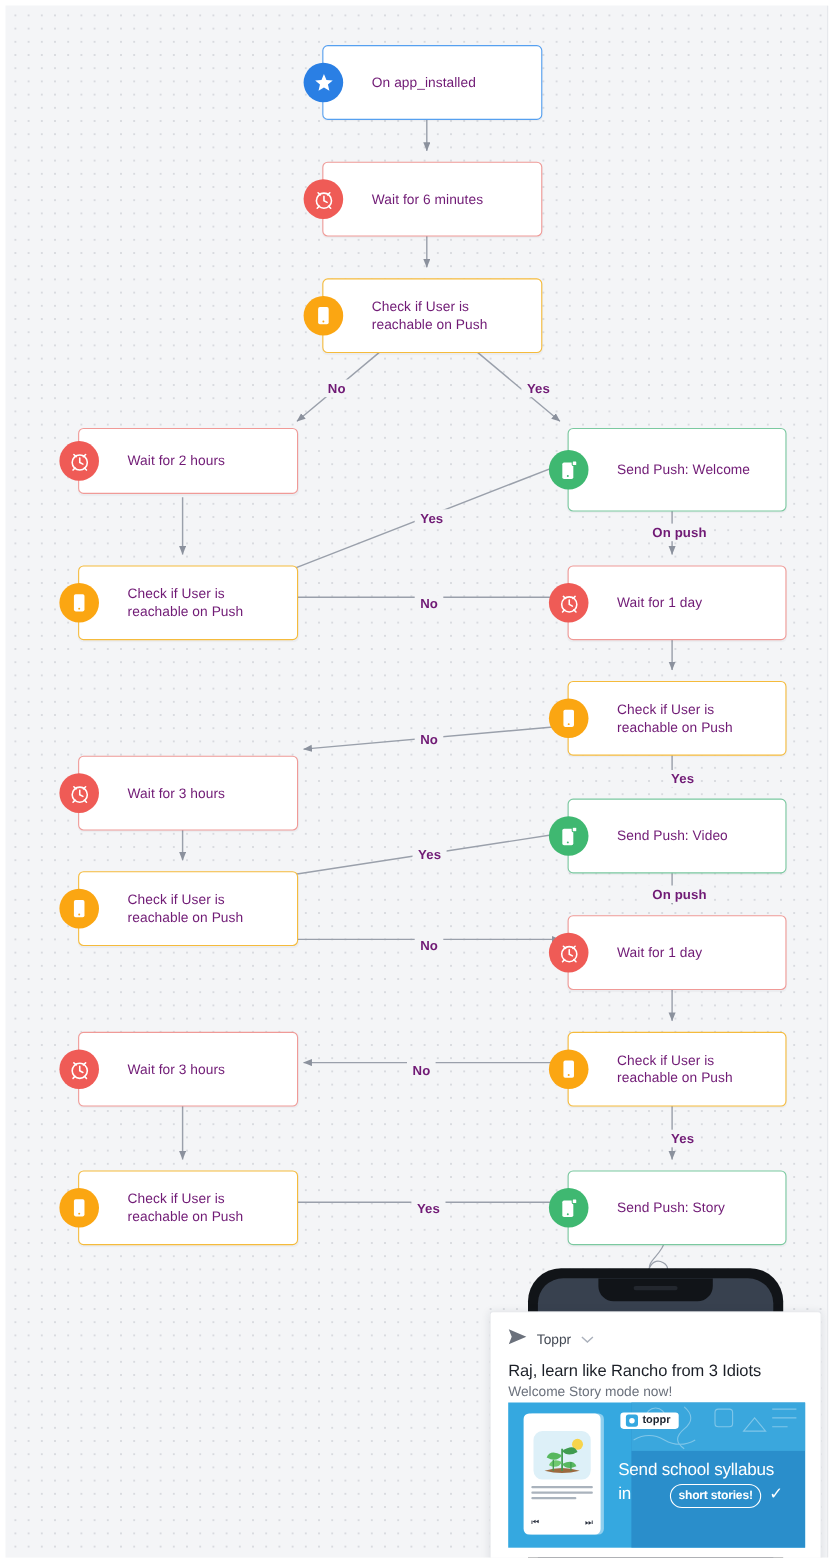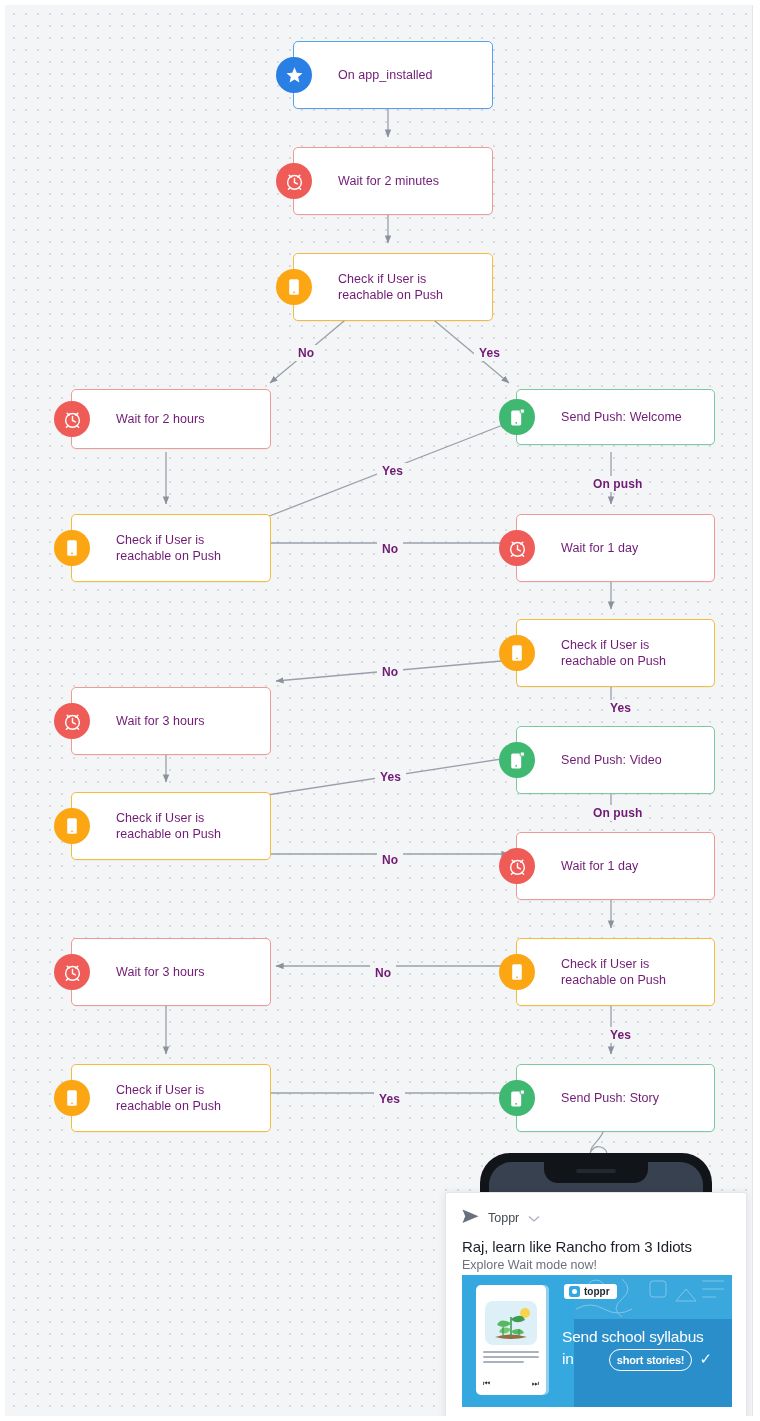--- a/index.html
+++ b/index.html
@@ -356,21 +356,21 @@
         </div>
         <div class="node wait" style="left: 288px; top: 142px; width: 200px; height: 68px;">
           <span class="badge wait">
             <svg width="21" height="21" viewBox="0 0 22 22">
               <circle cx="11" cy="12" r="7.2" fill="none" stroke="#fff" stroke-width="1.5"></circle>
               <path d="M11,7.8 L11,12 L14,13.6" fill="none" stroke="#fff" stroke-width="1.5" stroke-linecap="round"></path>
               <path d="M5.4,4.4 L7.6,6.4 M16.6,4.4 L14.4,6.4" stroke="#fff" stroke-width="1.5" stroke-linecap="round"></path>
               <path d="M4.6,19.2 L6.6,17.2 M17.4,19.2 L15.4,17.2" stroke="#fff" stroke-width="1.5" stroke-linecap="round"></path>
             </svg>
           </span>
-          <span class="label">Wait for 2 minutes</span>
+          <span class="label">Wait for 6 minutes</span>
         </div>
         <div class="node check" style="left: 288px; top: 248px; width: 200px; height: 68px;">
           <span class="badge check">
             <svg width="18" height="18" viewBox="0 0 18 18">
               <rect x="4.2" y="1.2" width="9.6" height="15.6" rx="1.6" fill="#fff"></rect>
               <circle cx="9" cy="14.3" r="0.9" fill="#fba612"></circle>
             </svg>
           </span>
           <span class="label">Check if User is reachable on Push</span>
         </div>
@@ -378,21 +378,21 @@
           <span class="badge wait">
             <svg width="21" height="21" viewBox="0 0 22 22">
               <circle cx="11" cy="12" r="7.2" fill="none" stroke="#fff" stroke-width="1.5"></circle>
               <path d="M11,7.8 L11,12 L14,13.6" fill="none" stroke="#fff" stroke-width="1.5" stroke-linecap="round"></path>
               <path d="M5.4,4.4 L7.6,6.4 M16.6,4.4 L14.4,6.4" stroke="#fff" stroke-width="1.5" stroke-linecap="round"></path>
               <path d="M4.6,19.2 L6.6,17.2 M17.4,19.2 L15.4,17.2" stroke="#fff" stroke-width="1.5" stroke-linecap="round"></path>
             </svg>
           </span>
           <span class="label">Wait for 2 hours</span>
         </div>
-        <div class="node push" style="left: 511px; top: 384px; width: 199px; height: 56px;">
+        <div class="node push" style="left: 511px; top: 384px; width: 199px; height: 76px;">
           <span class="badge push">
             <svg width="19" height="19" viewBox="0 0 19 19">
               <rect x="3.2" y="2.4" width="10" height="15" rx="1.6" fill="#fff"></rect>
               <circle cx="8.2" cy="14.8" r="0.9" fill="#3fb871"></circle>
               <rect x="12.2" y="1" width="4.2" height="4.2" rx="1" fill="#fff" stroke="#3fb871" stroke-width="1"></rect>
             </svg>
           </span>
           <span class="label">Send Push: Welcome</span>
         </div>
         <div class="node check" style="left: 66px; top: 509px; width: 200px; height: 68px;">
@@ -523,21 +523,21 @@
         </span>
         <span class="app-name">Toppr</span>
         <span>
           <svg width="12" height="8" viewBox="0 0 12 8">
             <path d="M1,1.5 L6,6 L11,1.5" stroke="#aab0bb" stroke-width="1.3" fill="none"></path>
           </svg>
         </span>
       </div>
 
       <div class="ntitle">Raj, learn like Rancho from 3 Idiots</div>
-      <div class="nsub">Explore Wait mode now!</div>
+      <div class="nsub">Welcome Story mode now!</div>
 
       <div class="banner">
         <div class="rightblock"></div>
         <div class="rightblock top"></div>
 
         <svg class="swirl" viewBox="0 0 160 46">
           <g stroke="#ffffff" stroke-width="1" fill="none">
             <circle cx="24" cy="14" r="9"></circle>
             <circle cx="24" cy="14" r="4"></circle>
             <path d="M50,4 q12,10 0,20 q-12,10 0,18"></path>

